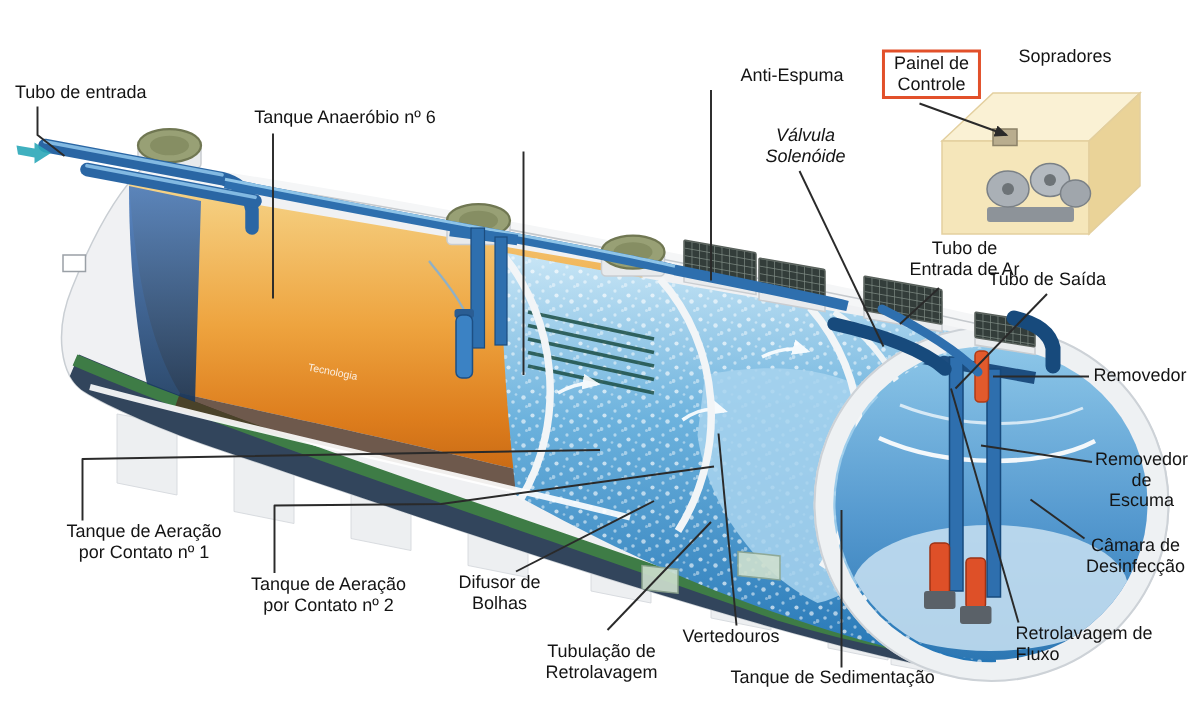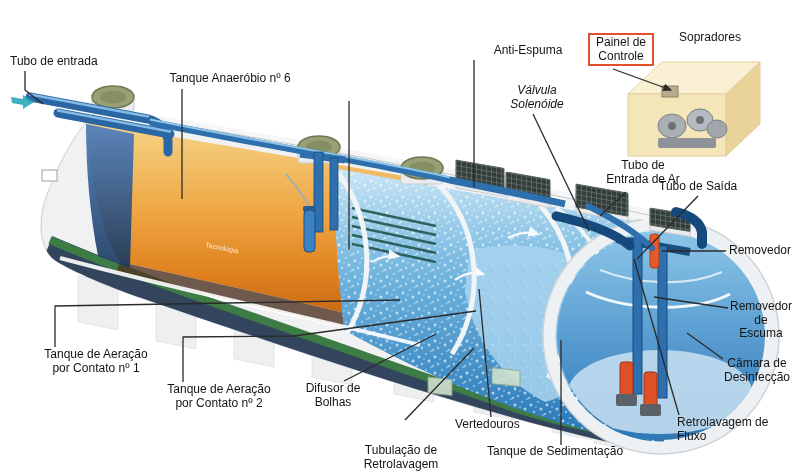--- a/index.html
+++ b/index.html
@@ -266,21 +266,21 @@
 <div class="lbl" style="left:659px;top:180px;">Tubo de Saída</div>
 <div class="lbl" style="left:729px;top:244px;">Removedor</div>
 <div class="lbl c" style="left:761px;top:300px;">Removedor
 de
 Escuma</div>
 <div class="lbl c" style="left:757px;top:357px;">Câmara de
 Desinfecção</div>
 <div class="lbl" style="left:677px;top:416px;">Retrolavagem de Fluxo</div>
 <div class="lbl" style="left:455px;top:418px;">Vertedouros</div>
 <div class="lbl" style="left:487px;top:445px;">Tanque de Sedimentação</div>
-<div class="lbl c" style="left:401px;top:444px;">Tubulação de
+<div class="lbl c" style="left:401px;top:428px;">Tubulação de
 Retrolavagem</div>
 <div class="lbl c" style="left:333px;top:382px;">Difusor de
 Bolhas</div>
 <div class="lbl c" style="left:96px;top:348px;">Tanque de Aeração
 por Contato nº 1</div>
 <div class="lbl c" style="left:219px;top:383px;">Tanque de Aeração
 por Contato nº 2</div>
 
 </div>
 

